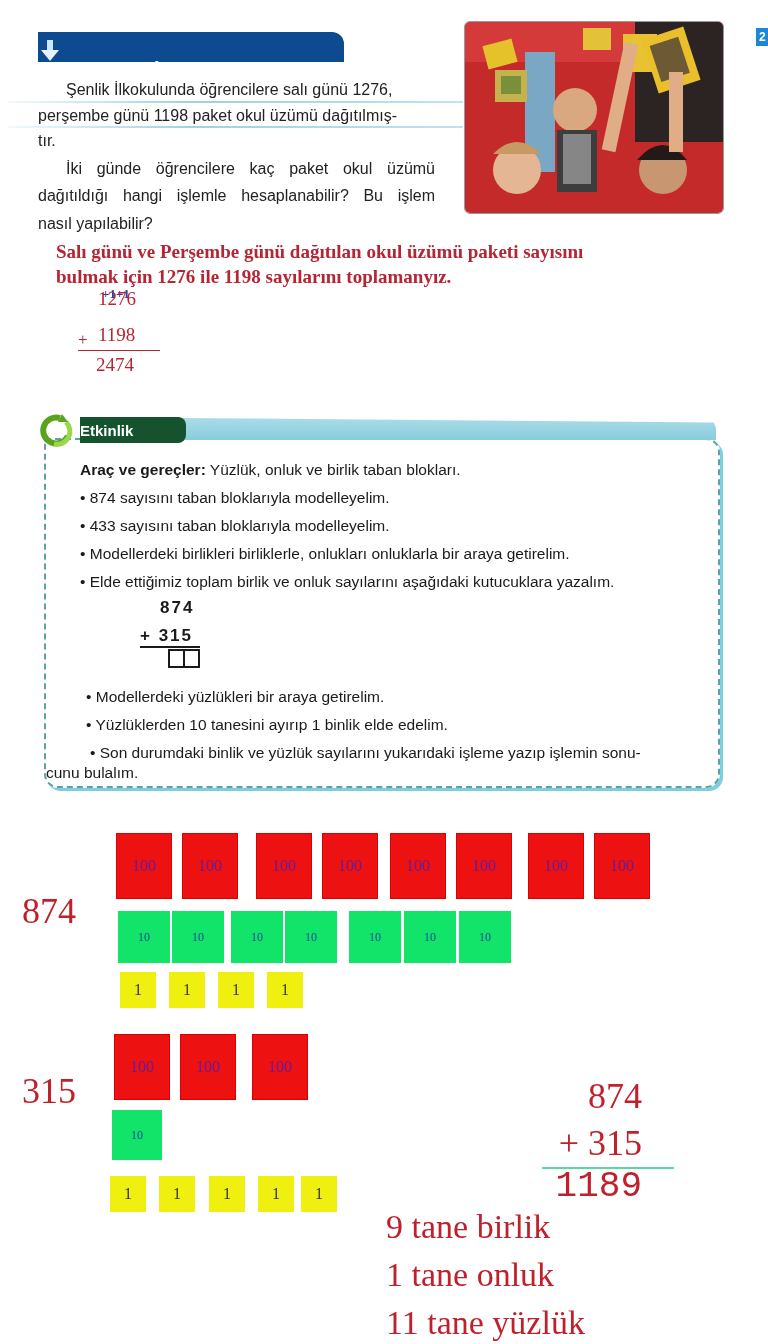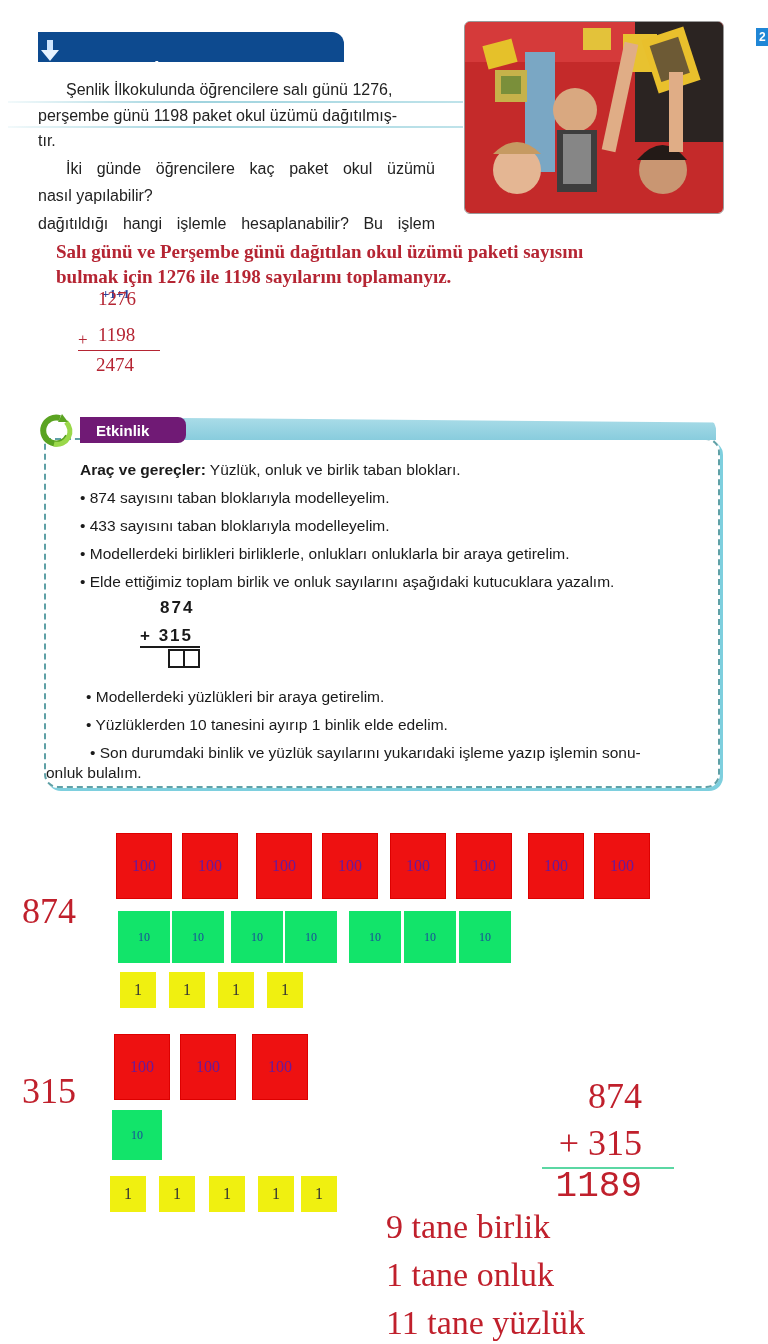--- a/index.html
+++ b/index.html
@@ -29,22 +29,22 @@
 
   .calc1 { left:78px; top:288px; font-family:"Liberation Serif", serif; color:#b52533; font-size:19px; }
   .carry { left:102px; top:286px; font-family:"Liberation Serif", serif; color:#2a3f9a; font-size:13px; font-weight:bold; }
 
   
   .etk-box { left:44px; top:438px; width:672px; height:346px; border:2px dashed #5fa0a6;
              border-radius:0 14px 14px 14px; box-shadow: 3px 3px 0 #7ecfde; }
   .etk-ribbon { left:180px; top:418px; width:536px; height:22px;
                 background:linear-gradient(180deg,#a9dce8,#88ccdd); border-top-right-radius:12px;
                 clip-path: polygon(0 0, 100% 20%, 100% 100%, 0 100%); }
-  .etk-tab { left:80px; top:417px; width:106px; height:26px; background:#701a75; border-radius:0 8px 8px 0;
-             color:#fff; font-weight:bold; font-size:15px; display:flex; align-items:center; padding-left:16px; box-sizing:border-box; }
+  .etk-tab { left:80px; top:417px; width:106px; height:26px; background:#14532d; border-radius:0 8px 8px 0;
+             color:#fff; font-weight:bold; font-size:15px; display:flex; align-items:center; box-sizing:border-box; }
   .etk-icon { left:38px; top:414px; width:38px; height:34px; }
 
   .etk-text { left:80px; top:456px; width:630px; font-size:15.5px; line-height:28px; color:#1a1a1a; }
   .etk-text .row { white-space:nowrap; }
   .etk-text b { font-weight:bold; }
 
   .calc2 { left:140px; top:598px; font-size:17px; font-weight:bold; letter-spacing:2px; color:#1a1a1a; }
   .box-sq { display:inline-block; width:13px; height:15px; border:2px solid #1a1a1a; margin-right:-2px; }
 
   .etk-text2 { left:80px; top:683px; width:640px; font-size:15.5px; line-height:28px; color:#1a1a1a; }
@@ -101,22 +101,22 @@
   </svg>
 </div>
 
 <div class="abs intro">
   <p style="text-indent:28px">Şenlik İlkokulunda öğrencilere salı günü 1276,</p>
   <div class="hline" style="margin-left:-30px;margin-right:-28px;margin-top:-3px;margin-bottom:1px;"></div>
   <p style="text-indent:0;margin-top:-2px">perşembe günü 1198 paket okul üzümü dağıtılmış-</p>
   <div class="hline" style="margin-left:-30px;margin-right:-28px;margin-top:-3px;margin-bottom:1px;"></div>
   <p style="text-indent:0;margin-top:-2px">tır.</p>
   <p style="text-indent:28px;text-align:justify;text-align-last:justify">İki günde öğrencilere kaç paket okul üzümü</p>
+  <p style="text-indent:0;text-align-last:justify">dağıtıldığı hangi işlemle hesaplanabilir? Bu işlem</p>
   <p style="text-indent:0">nasıl yapılabilir?</p>
-  <p style="text-indent:0;text-align-last:justify">dağıtıldığı hangi işlemle hesaplanabilir? Bu işlem</p>
 </div>
 
 <div class="abs answer">
   <div>Salı günü ve Perşembe günü dağıtılan okul üzümü paketi sayısını</div>
   <div>bulmak için 1276 ile 1198 sayılarını toplamanyız.</div>
 </div>
 
 <div class="abs carry">+1+1</div>
 <div class="abs calc1">
   <div style="position:absolute;left:20px;top:0;">1276</div>
@@ -155,21 +155,21 @@
   <div style="position:absolute;left:0;top:48px;width:60px;height:2px;background:#1a1a1a;"></div>
   <div style="position:absolute;left:28px;top:51px;white-space:nowrap;">
     <span class="box-sq"></span><span class="box-sq"></span>
   </div>
 </div>
 
 <div class="abs etk-text2">
   <div style="padding-left:6px">• Modellerdeki yüzlükleri bir araya getirelim.</div>
   <div style="padding-left:6px">• Yüzlüklerden 10 tanesini ayırıp 1 binlik elde edelim.</div>
   <div style="padding-left:10px;white-space:nowrap">• Son durumdaki binlik ve yüzlük sayılarını yukarıdaki işleme yazıp işlemin sonu-</div>
-  <div style="margin-left:-34px;margin-top:-8px">onluk bulalım.</div>
+  <div style="margin-left:-34px;margin-top:-8px">cunu bulalım.</div>
 </div>
 
 <div class="abs num-label" style="left:22px;top:890px;">874</div>
 
 <div class="blk h" style="left:116px;top:833px;">100</div>
 <div class="blk h" style="left:182px;top:833px;">100</div>
 <div class="blk h" style="left:256px;top:833px;">100</div>
 <div class="blk h" style="left:322px;top:833px;">100</div>
 <div class="blk h" style="left:390px;top:833px;">100</div>
 <div class="blk h" style="left:456px;top:833px;">100</div>

